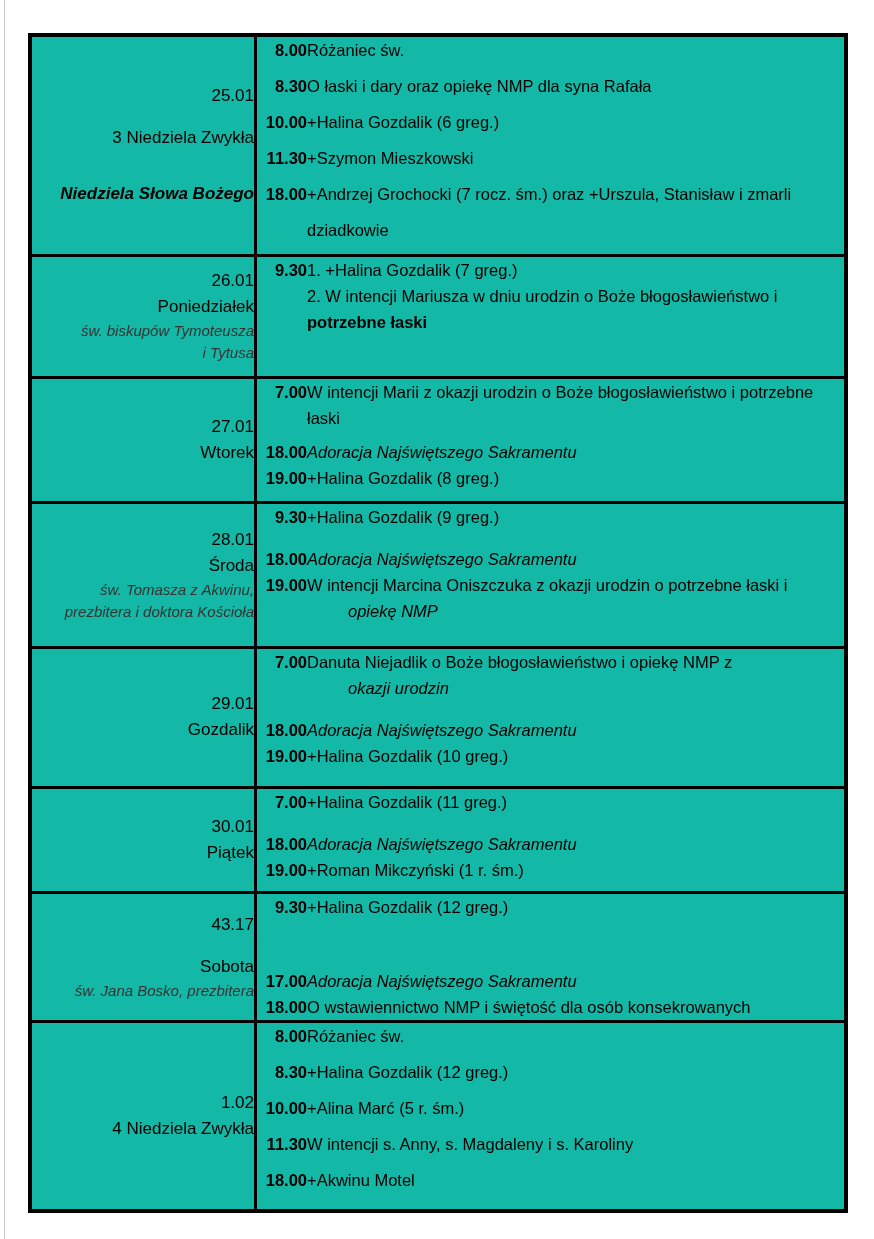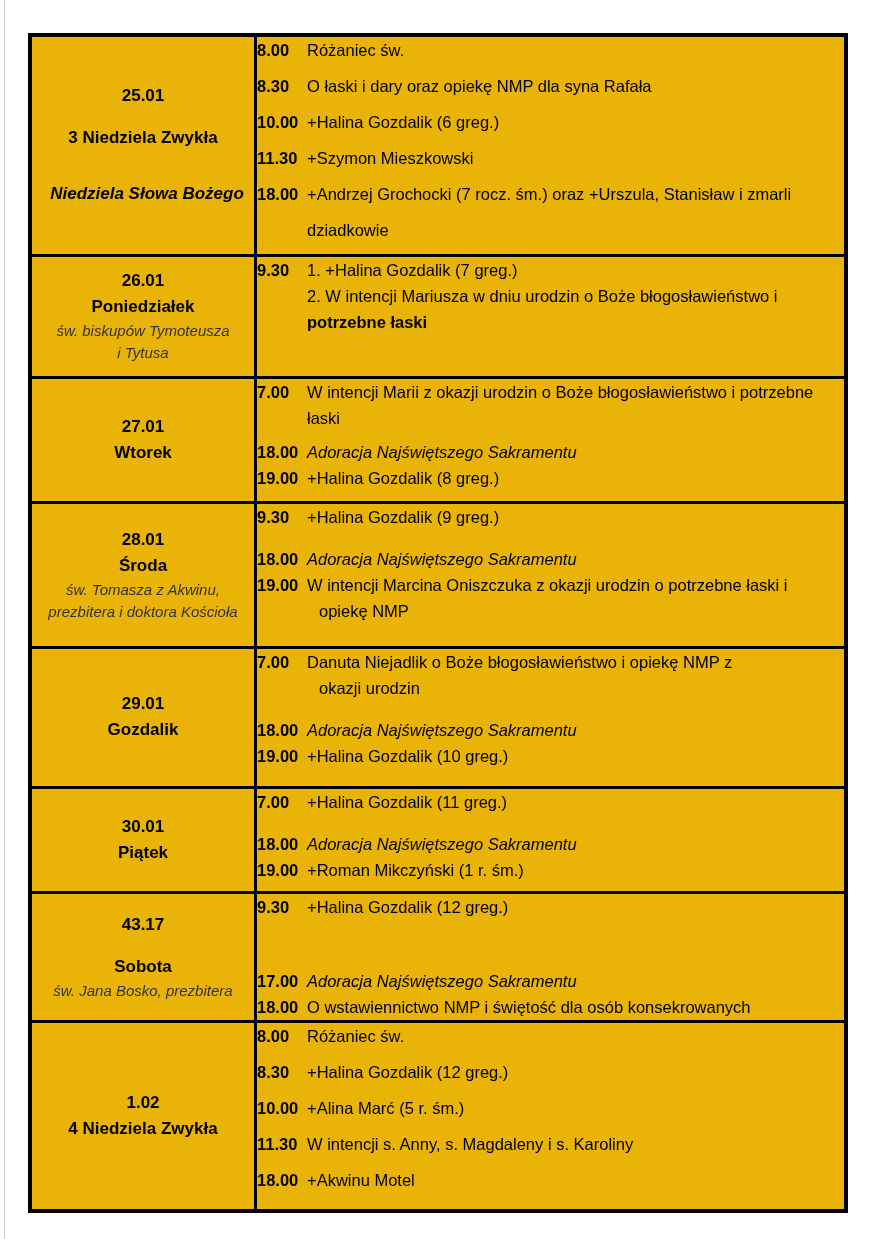--- a/index.html
+++ b/index.html
@@ -11,44 +11,44 @@
   .page-edge{
     position:absolute;left:4px;top:0;bottom:0;width:1px;
     background:#c9c9c9;
   }
   #schedule{
     position:absolute;left:28px;top:33px;width:820px;
     border-collapse:collapse;table-layout:fixed;
     border:4px solid #000;
   }
   #schedule td{
-    border:3px solid #000;background:#eab308;padding:0;vertical-align:top;
+    border:3px solid #000;background:#14b8a6;padding:0;vertical-align:top;text-align:right;
   }
   
   .r0{height:220px}.r1{height:122px}.r2{height:125px}.r3{height:145px}
   .r4{height:140px}.r5{height:105px}.r6{height:125px}.r7{height:190px}
 
   .date-cell{
     width:222px;text-align:center;vertical-align:middle !important;
   }
   .day-line{line-height:26px;font-size:17px;}
-  .s-bold{font-weight:bold;}
+  .s-bold{font-weight:normal;}
   .s-bold-italic{font-weight:bold;font-style:italic;padding-left:8px;}
   .s-italic{font-style:italic;font-weight:normal;font-size:15px;line-height:22px;color:#333;}
 
   .entries-cell{padding:8px 4px 4px 7px;}
   .r7 .entries-cell{padding-top:22px;}
 
   .entry-line{display:flex;align-items:flex-start;line-height:26px;font-size:16.5px;white-space:nowrap;}
   .sp{margin-bottom:10px;}
   .time{font-weight:bold;flex:0 0 50px;}
   .etext{}
   .it{font-style:italic;}
   .bd{font-weight:bold;}
-  .ind{margin-left:12px;}
+  .ind{margin-left:41px;font-style:italic;}
   .g1{margin-top:8px}.g2{margin-top:16px}.g3{margin-top:30px}.g4{margin-top:48px}
 </style>
 </head>
 <body>
 
 <div class="page-edge"></div>
 
 <table id="schedule">
   <tbody id="schedule-body">
       <tr class="r0">

